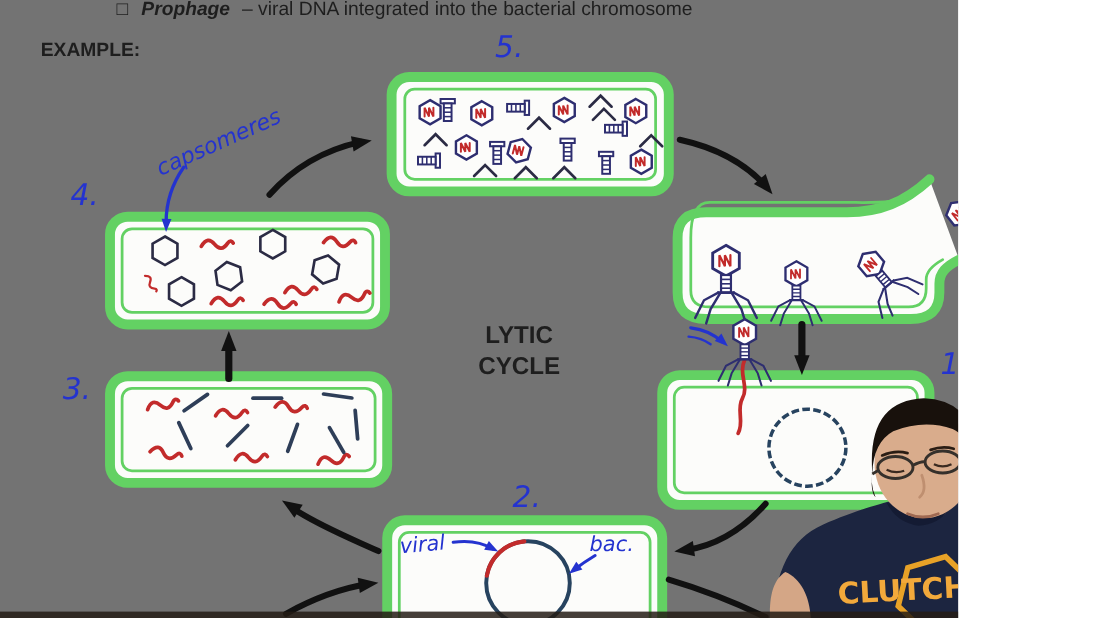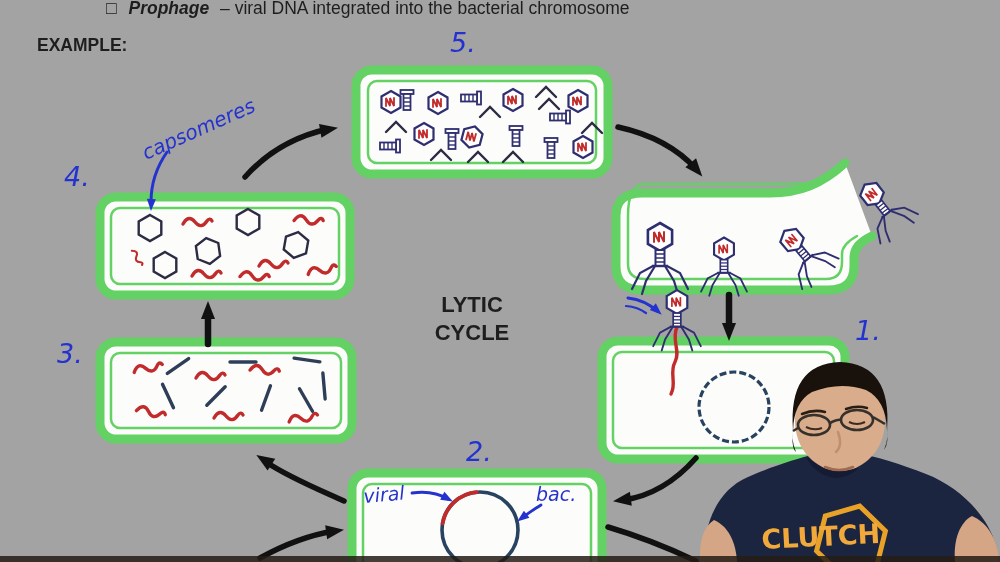--- a/index.html
+++ b/index.html
@@ -1,16 +1,16 @@
 <!DOCTYPE html>
 <html><head>
 <meta charset="utf-8">
 <style>
   html,body{margin:0;padding:0;background:#ffffff;}
-  .stage{position:relative;width:1000px;height:562px;background:#a3a3a3;overflow:hidden;
+  .stage{position:relative;width:871px;height:562px;background:#737373;overflow:hidden;
          font-family:"Liberation Sans",sans-serif;}
   svg{display:block;}
   text{user-select:none;}
   .printed{font-family:"Liberation Sans",sans-serif;fill:#1e1e1e;}
   .hand{font-family:"DejaVu Sans",sans-serif;font-style:italic;fill:#2433cf;}
 </style>
 </head>
 <body>
 
 <div class="stage">

